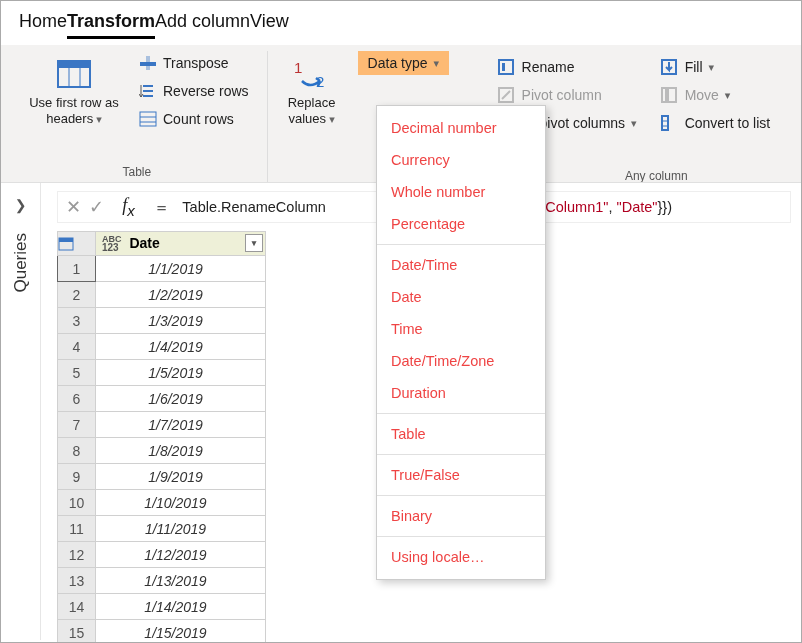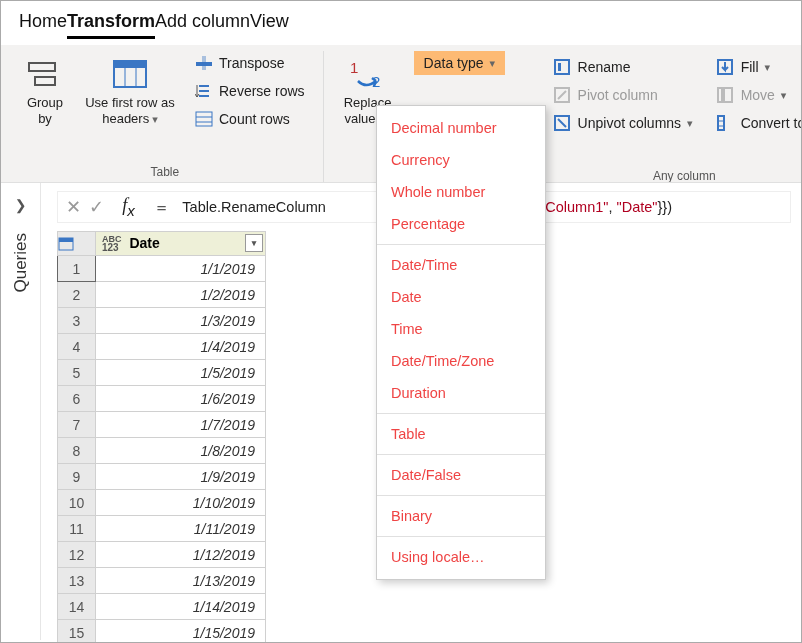--- a/index.html
+++ b/index.html
@@ -40,21 +40,21 @@
 
 
 .grid { border-collapse: collapse; }
 .grid th, .grid td { border: 1px solid #d0d0d0; font-size: 14px; }
 .grid .hdr-blank { width:32px; height:24px; background:#e9e9e9; text-align:center; }
 .grid .hdr-date { background:#eef0d8; text-align:left; padding:0 6px; width:170px; position:relative; }
 .grid .hdr-date .abc { font-size:9px; color:#555; line-height:8px; }
 .grid .hdr-date .n123 { font-size:10px; color:#555; line-height:9px; font-weight:600; }
 .grid .hdr-date .dd { position:absolute; right:2px; top:2px; width:18px; height:18px; border:1px solid #999; background:#fff; display:flex; align-items:center; justify-content:center; font-size:9px; color:#555;}
 .grid .row-hdr { background:#e9e9e9; text-align:center; color:#555; width:38px; height:26px; }
-.grid .cell { text-align:right; padding-right:10px; font-style: italic; color:#333; width:170px; height:22px; }
+.grid .cell { text-align:center; padding-right:10px; font-style: italic; color:#333; width:170px; height:22px; }
 .grid tr.sel .row-hdr { border:1.5px solid #666; }
 
 
 .dt-menu { position: absolute; top: 104px; left: 375px; width: 170px; background:#fff; border:1px solid #ccc; box-shadow: 3px 3px 8px rgba(0,0,0,.2); padding: 6px 0; z-index: 50;}
 .dt-menu .item { padding: 8px 14px; font-size: 14.5px; color:#ef4444;}
 .dt-menu hr { border:none; border-top:1px solid #e0e0e0; margin:4px 0; }
 
 
 svg { display:block; }
 </style>
@@ -65,30 +65,20 @@
   <div class="tab">Home</div>
   <div class="tab active">Transform</div>
   <div class="tab">Add column</div>
   <div class="tab">View</div>
 </div>
 
 <div class="ribbon">
 
   <div class="group">
     <div class="group-content">
-      <div class="big-btn" style="width:52px">
-        <span class="icon-slot">
-          <svg width="36" height="32" viewBox="0 0 36 32">
-              <rect x="2" y="4" width="26" height="8" fill="none" stroke="#555" stroke-width="2"></rect>
-              <rect x="8" y="18" width="20" height="8" fill="none" stroke="#555" stroke-width="2"></rect>
-            </svg>
-        </span>
-        <span class="lbl">Group
-by</span>
-      </div>
       <div class="big-btn" style="width:110px">
         <span class="icon-slot">
           <svg width="36" height="32" viewBox="0 0 36 32">
               <rect x="2" y="2" width="32" height="26" fill="none" stroke="#3a76c4" stroke-width="2"></rect>
               <rect x="2" y="2" width="32" height="7" fill="#3a76c4"></rect>
               <line x1="13" y1="2" x2="13" y2="28" stroke="#3a76c4"></line>
               <line x1="24" y1="2" x2="24" y2="28" stroke="#3a76c4"></line>
             </svg>
         </span>
         <span class="lbl caret">Use first row as
@@ -325,18 +315,18 @@
   <div class="item">Percentage</div>
   <hr>
   <div class="item">Date/Time</div>
   <div class="item">Date</div>
   <div class="item">Time</div>
   <div class="item">Date/Time/Zone</div>
   <div class="item">Duration</div>
   <hr>
   <div class="item">Table</div>
   <hr>
-  <div class="item">Date/False</div>
+  <div class="item">True/False</div>
   <hr>
   <div class="item">Binary</div>
   <hr>
   <div class="item">Using locale…</div>
 </div>
 
 </body></html>

